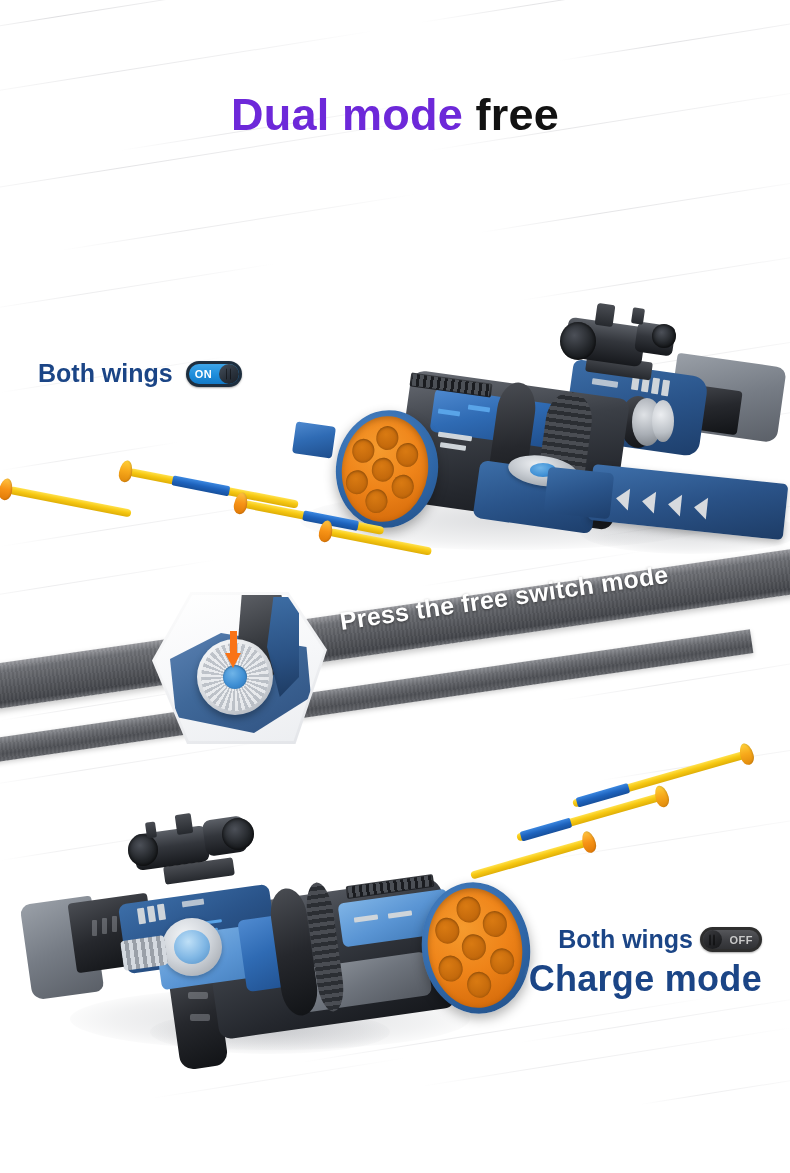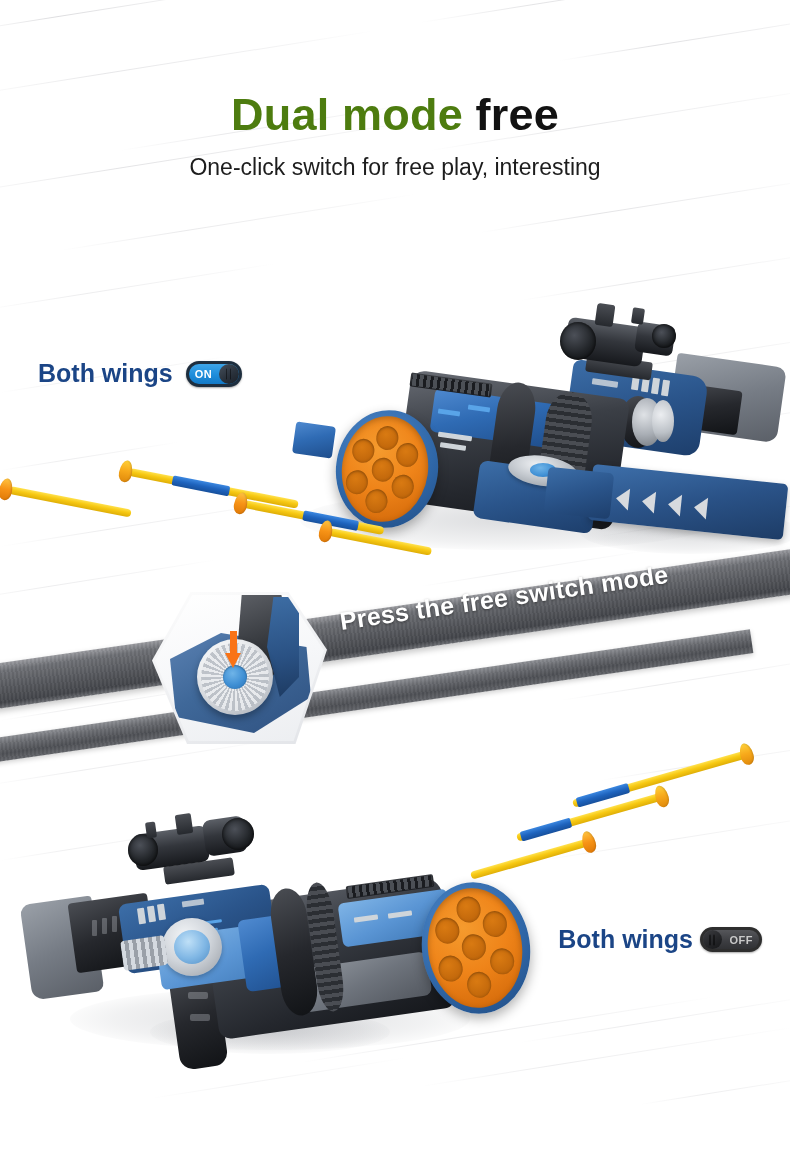--- a/index.html
+++ b/index.html
@@ -12,21 +12,21 @@
   }
   #stage{position:absolute;inset:0;width:790px;height:1173px;overflow:hidden;background:#fff;}
 
   
   .speedlines{position:absolute;inset:0;pointer-events:none;overflow:hidden;}
   .sl{position:absolute;height:1px;background:linear-gradient(90deg,rgba(205,205,208,0) 0%,rgba(183,183,188,.85) 35%,rgba(196,196,200,.55) 75%,rgba(205,205,208,0) 100%);transform-origin:left center;}
 
   
   .headline{position:absolute;top:92px;left:0;width:790px;text-align:center;
      font-size:45px;font-weight:bold;letter-spacing:.2px;line-height:1;white-space:nowrap;}
-  .headline .hl-orange{color:#4d7c0f;}
+  .headline .hl-orange{color:#6d28d9;}
   .headline .hl-dark{color:#121212;}
   .subtitle{position:absolute;top:154px;left:0;width:790px;text-align:center;
      font-size:23px;color:#1d1d1d;font-weight:normal;white-space:nowrap;}
 
   
   .navy{color:#1b4586;}
   .mode-title{font-weight:bold;letter-spacing:.3px;white-space:nowrap;
       text-shadow:0 1px 2px rgba(255,255,255,.95),0 0 6px rgba(255,255,255,.9);}
   .mode-sub{font-weight:bold;white-space:nowrap;
       text-shadow:0 1px 2px rgba(255,255,255,.95),0 0 6px rgba(255,255,255,.9);}
@@ -216,21 +216,20 @@
     <div class="sl" style="left:420px;top:1086px;width:380px;transform:rotate(-9deg);opacity:.3;"></div>
     <div class="sl" style="left:520px;top:1042px;width:300px;transform:rotate(-9deg);opacity:.3;"></div>
     <div class="sl" style="left:640px;top:1104px;width:180px;transform:rotate(-9deg);opacity:.28;"></div>
     <div class="sl" style="left:150px;top:1098px;width:260px;transform:rotate(-9deg);opacity:.2;"></div>
   </div>
 
   <div class="headline">
     <span class="hl-orange">Dual mode</span>
     <span class="hl-dark">free</span>
   </div>
-  <div class="subtitle">One-click switch for free play, interesting</div>
 
   <div class="blaster" id="top-blaster" style="left:280px;top:300px;width:510px;height:270px;">
 
     <div class="shadow-blob" style="left:20px;top:190px;width:420px;height:60px;"></div>
     <div class="shadow-blob" style="left:300px;top:210px;width:220px;height:44px;"></div>
 
     <div class="part p-gray" style="left:392px;top:60px;width:110px;height:76px;border-radius:4px 10px 12px 6px;transform:rotate(8deg);"></div>
     <div class="part p-black" style="left:382px;top:86px;width:78px;height:44px;border-radius:4px;transform:rotate(8deg);"></div>
 
     <div class="part p-body-navy" style="left:288px;top:68px;width:136px;height:80px;border-radius:8px 16px 14px 8px;transform:rotate(8deg);"></div>
@@ -445,15 +444,16 @@
       <span class="mode-sub navy" id="charge-sub">Both wings</span>
       <span class="toggle toggle-off">
         <span class="track"></span>
         <span class="txt">OFF</span>
         <span class="knob">
           <span class="grip" style="left:6px;"></span>
           <span class="grip" style="left:10px;"></span>
         </span>
       </span>
     </div>
+    <div class="mode-title navy" id="charge-title">Charge mode</div>
   </div>
 
 </div>
 
 </body></html>

